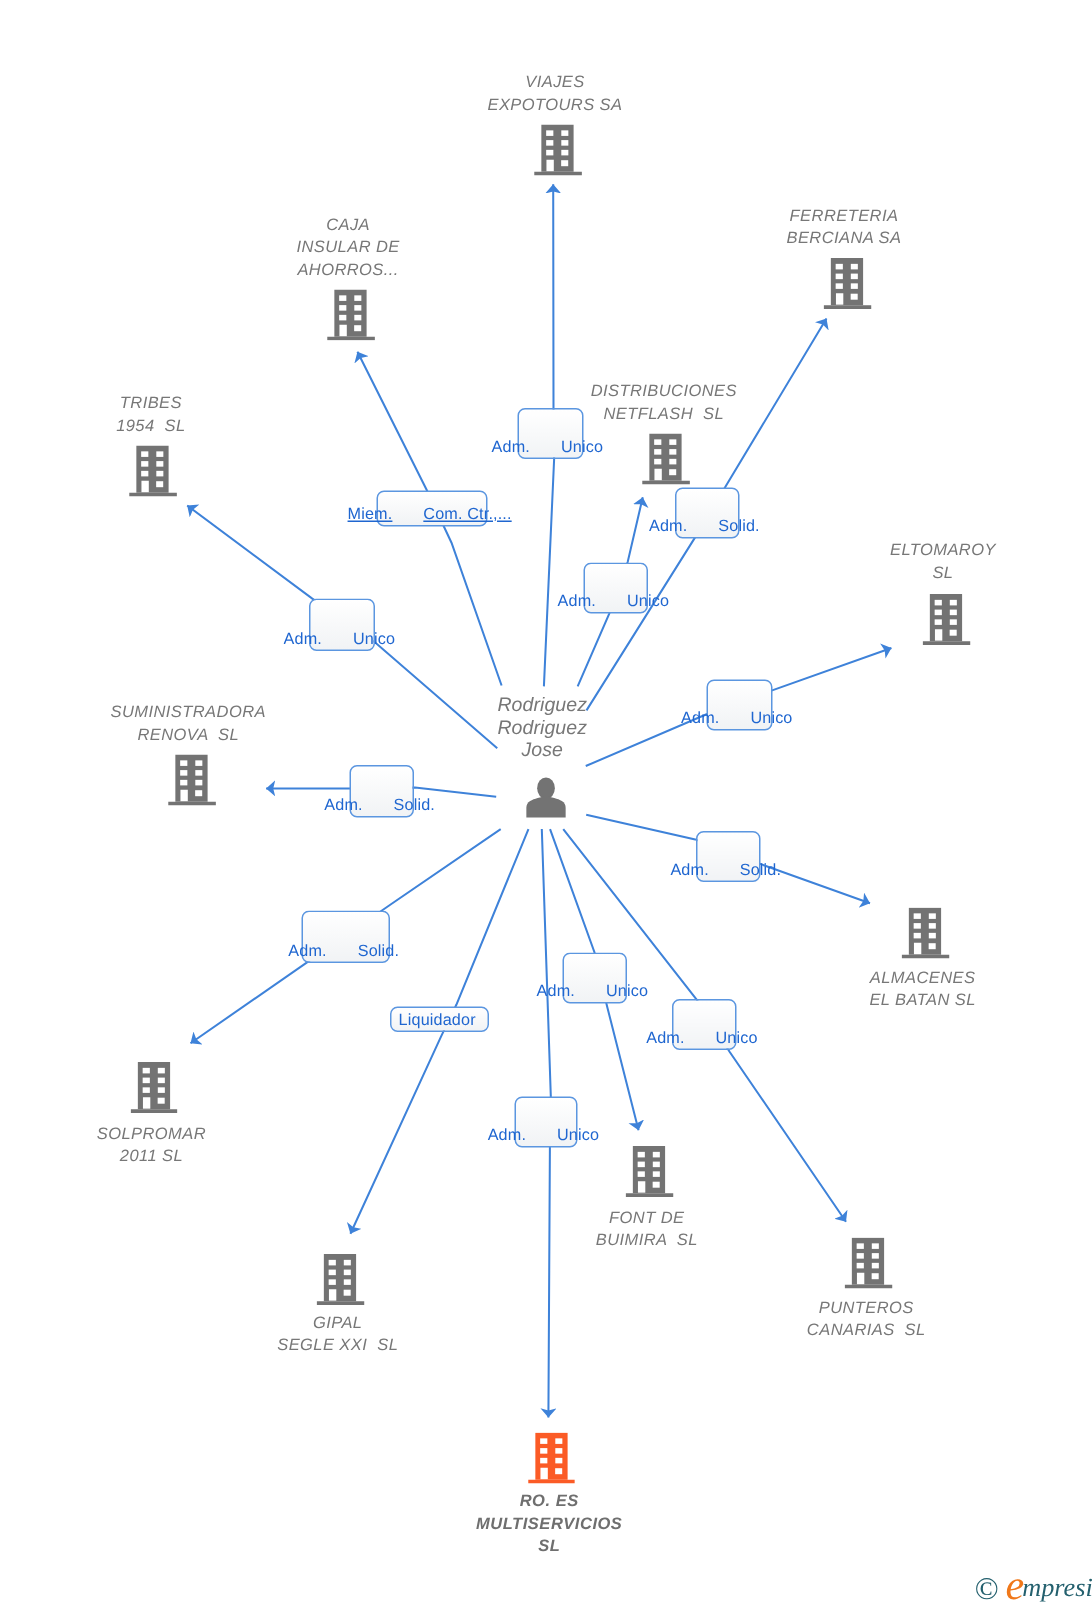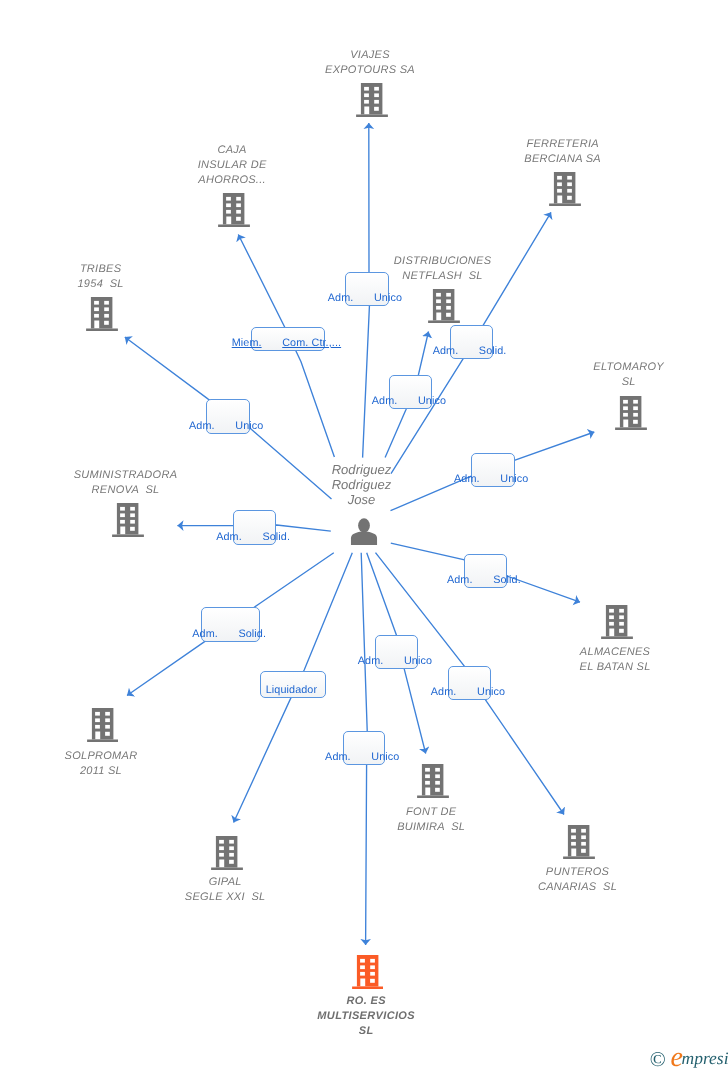--- a/index.html
+++ b/index.html
@@ -237,21 +237,21 @@
   <div id="labels-layer">
       <div class="elabel" style="left: 344.6px; top: 272.2px; width: 44px; height: 34.3px;"><span>Adm.</span><span>Unico</span></div>
       <div class="elabel" style="left: 251px; top: 326.8px; width: 74.2px; height: 24px; text-decoration: underline;"><span>Miem.</span><span>Com. Ctr.,...</span></div>
       <div class="elabel" style="left: 449.6px; top: 324.8px; width: 43.3px; height: 33.8px;"><span>Adm.</span><span>Solid.</span></div>
       <div class="elabel" style="left: 206px; top: 399.4px; width: 43.8px; height: 34.4px;"><span>Adm.</span><span>Unico</span></div>
       <div class="elabel" style="left: 388.8px; top: 375.1px; width: 43.6px; height: 34.1px;"><span>Adm.</span><span>Unico</span></div>
       <div class="elabel" style="left: 471.2px; top: 452.6px; width: 43.4px; height: 34.5px;"><span>Adm.</span><span>Unico</span></div>
       <div class="elabel" style="left: 233.3px; top: 510.1px; width: 43px; height: 34.6px;"><span>Adm.</span><span>Solid.</span></div>
       <div class="elabel" style="left: 463.9px; top: 553.9px; width: 43.3px; height: 34.4px;"><span>Adm.</span><span>Solid.</span></div>
       <div class="elabel" style="left: 201.3px; top: 607.3px; width: 59.1px; height: 34.6px;"><span>Adm.</span><span>Solid.</span></div>
-      <div class="elabel" style="left: 259.9px; top: 670.8px; width: 66.5px; height: 27px;"><span>Liquidador</span></div>
+      <div class="elabel" style="left: 259.9px; top: 670.8px; width: 66.5px; height: 17px;"><span>Liquidador</span></div>
       <div class="elabel" style="left: 374.8px; top: 635px; width: 43.6px; height: 34.2px;"><span>Adm.</span><span>Unico</span></div>
       <div class="elabel" style="left: 448px; top: 665.9px; width: 43.3px; height: 34.3px;"><span>Adm.</span><span>Unico</span></div>
       <div class="elabel" style="left: 342.5px; top: 730.6px; width: 42.9px; height: 34.4px;"><span>Adm.</span><span>Unico</span></div>
     </div>
   <div id="logo" style="left: 0px; top: 0px;">
       <span style="position:absolute;left:649.8px;top:1048.5px;color:#24606e;font-size:21px;line-height:21px;font-family:'Liberation Serif',serif;">©</span>
       <span style="position:absolute;left:670.4px;top:1043.8px;color:#f0781a;font-size:28px;line-height:28px;font-style:italic;font-family:'Liberation Serif',serif;">e</span>
       <span style="position:absolute;left:681.5px;top:1049.5px;color:#24606e;font-size:17.5px;line-height:17.5px;font-style:italic;font-family:'Liberation Serif',serif;">mpresia</span>
     </div>
 </div>

